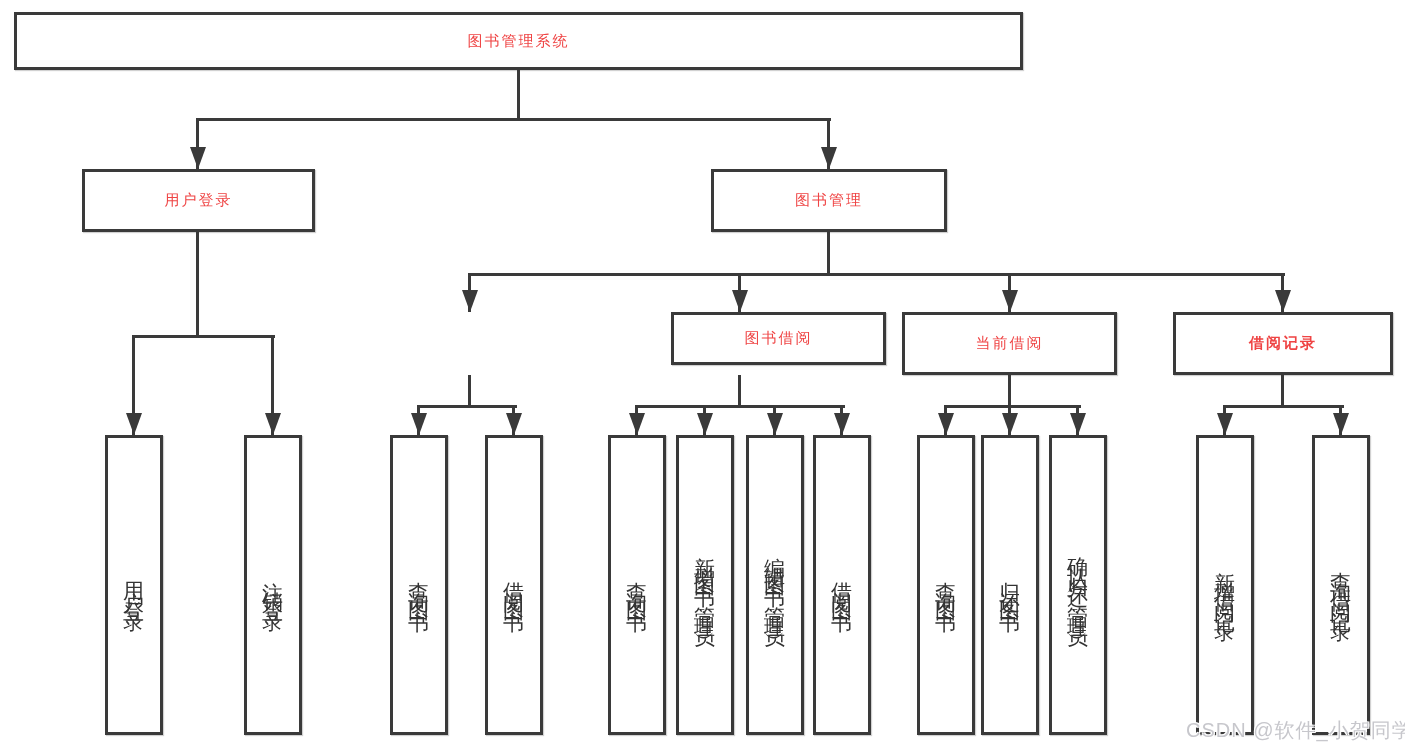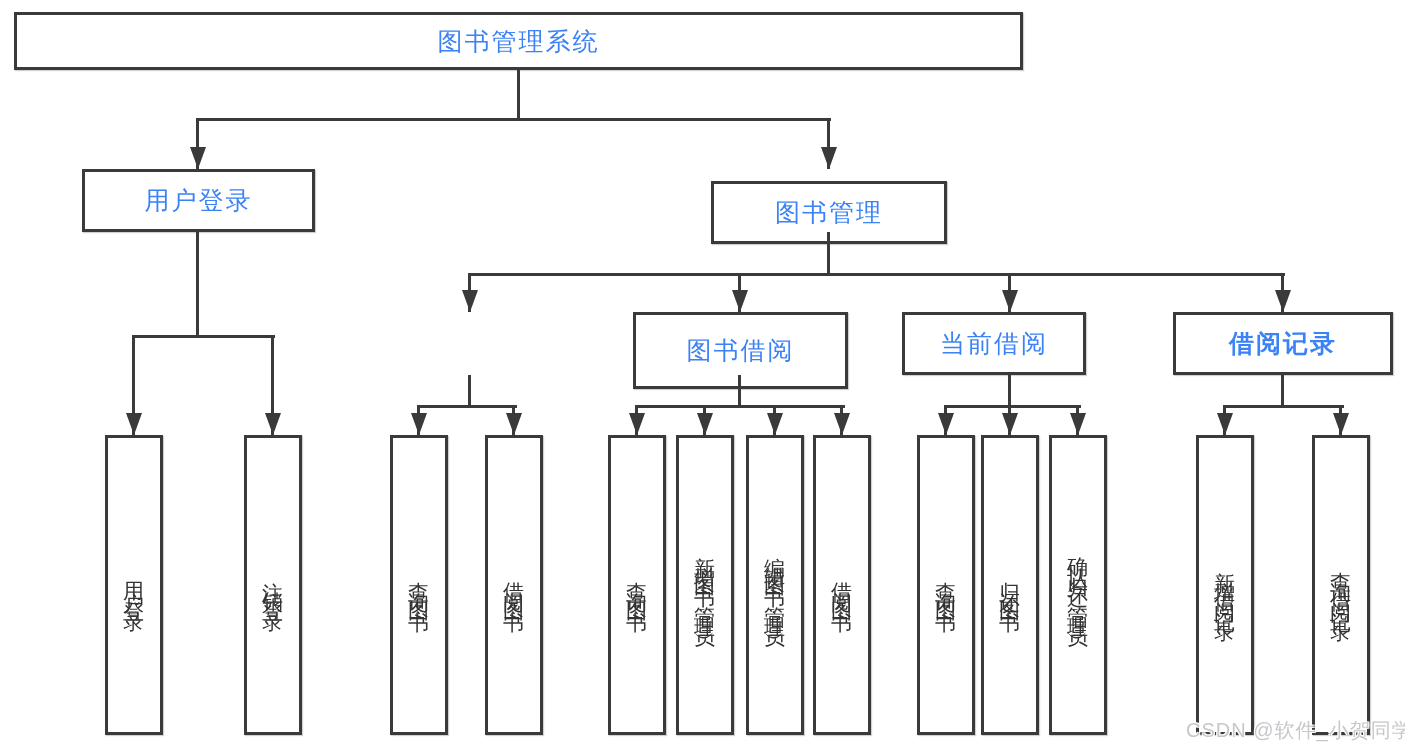--- a/index.html
+++ b/index.html
@@ -5,21 +5,21 @@
   html,body{margin:0;padding:0;background:#ffffff;}
   .canvas{
     position:relative;width:1405px;height:747px;background:#ffffff;overflow:hidden;
     font-family:"Liberation Sans","DejaVu Sans",sans-serif;color:#333333;
   }
   .node{
     position:absolute;background:#ffffff;border:3px solid #3a3a3a;box-sizing:border-box;
     display:flex;align-items:center;justify-content:center;
     box-shadow:1px 1px 1px rgba(0,0,0,0.18);
   }
-  .hlabel{font-size:25px;letter-spacing:2px;color:#3b82f6;white-space:nowrap;}
+  .hlabel{font-size:15px;letter-spacing:2px;color:#ef4444;white-space:nowrap;}
   .vnode .vlabel{
     writing-mode:vertical-rl;text-orientation:mixed;
     font-size:21px;letter-spacing:10px;line-height:1;color:#333333;
   }
   .hline{position:absolute;height:3px;background:#3a3a3a;}
   .vline{position:absolute;width:3px;background:#3a3a3a;}
   .arrow{position:absolute;width:3px;background:#3a3a3a;}
   .arrow::after{
     content:"";position:absolute;left:50%;bottom:0;transform:translateX(-50%);
     width:0;height:0;border-left:8px solid transparent;border-right:8px solid transparent;
@@ -40,40 +40,40 @@
   </div>
 
   <div class="vline" style="left:517px;top:70px;height:48px;"></div>
   <div class="hline" style="left:197px;top:118px;width:634px;"></div>
   <div class="arrow" style="left:196px;top:118px;height:51px;"></div>
   <div class="arrow" style="left:827px;top:118px;height:51px;"></div>
 
   <div class="node" style="left:82px;top:169px;width:233px;height:63px;">
     <span class="hlabel">用户登录</span>
   </div>
-  <div class="node" style="left:711px;top:169px;width:236px;height:63px;margin-top:12px;">
+  <div class="node" style="left:711px;top:169px;width:236px;height:63px;">
     <span class="hlabel">图书管理</span>
   </div>
 
   <div class="vline" style="left:196px;top:232px;height:106px;"></div>
   <div class="hline" style="left:133px;top:335px;width:142px;"></div>
   <div class="arrow" style="left:132px;top:335px;height:100px;"></div>
   <div class="arrow" style="left:271px;top:335px;height:100px;"></div>
 
   <div class="vline" style="left:827px;top:232px;height:44px;"></div>
   <div class="hline" style="left:469px;top:273px;width:816px;"></div>
   <div class="arrow" style="left:468px;top:273px;height:39px;"></div>
   <div class="arrow" style="left:738px;top:273px;height:39px;"></div>
   <div class="arrow" style="left:1008px;top:273px;height:39px;"></div>
   <div class="arrow" style="left:1281px;top:273px;height:39px;"></div>
 
-  <div class="node" style="left:633px;top:312px;width:215px;height:77px;">
+  <div class="node" style="left:671px;top:312px;width:215px;height:53px;">
     <span class="hlabel">图书借阅</span>
   </div>
-  <div class="node" style="left:902px;top:312px;width:184px;height:63px;">
+  <div class="node" style="left:902px;top:312px;width:215px;height:63px;">
     <span class="hlabel">当前借阅</span>
   </div>
   <div class="node" style="left:1173px;top:312px;width:220px;height:63px;font-weight:bold;">
     <span class="hlabel">借阅记录</span>
   </div>
 
   <div class="vline" style="left:468px;top:375px;height:32px;"></div>
   <div class="hline" style="left:418px;top:405px;width:99px;"></div>
   <div class="arrow" style="left:417px;top:405px;height:30px;"></div>
   <div class="arrow" style="left:512px;top:405px;height:30px;"></div>

